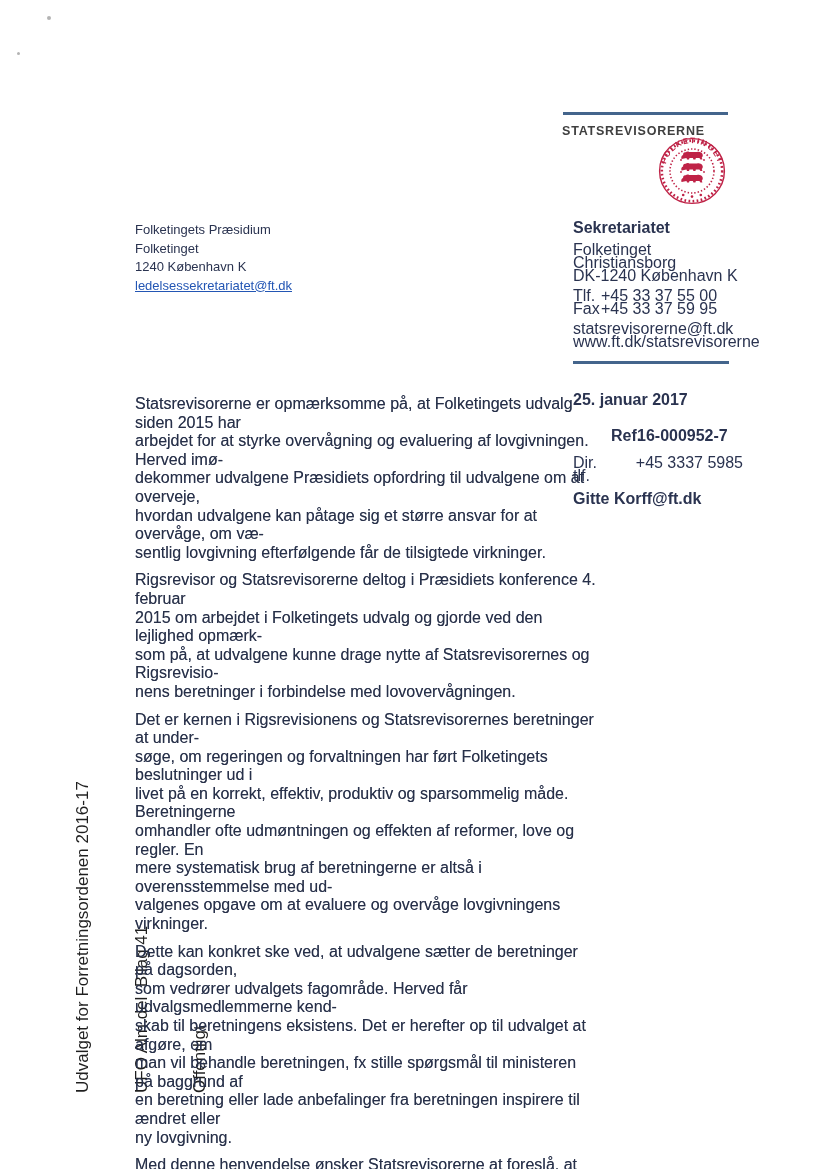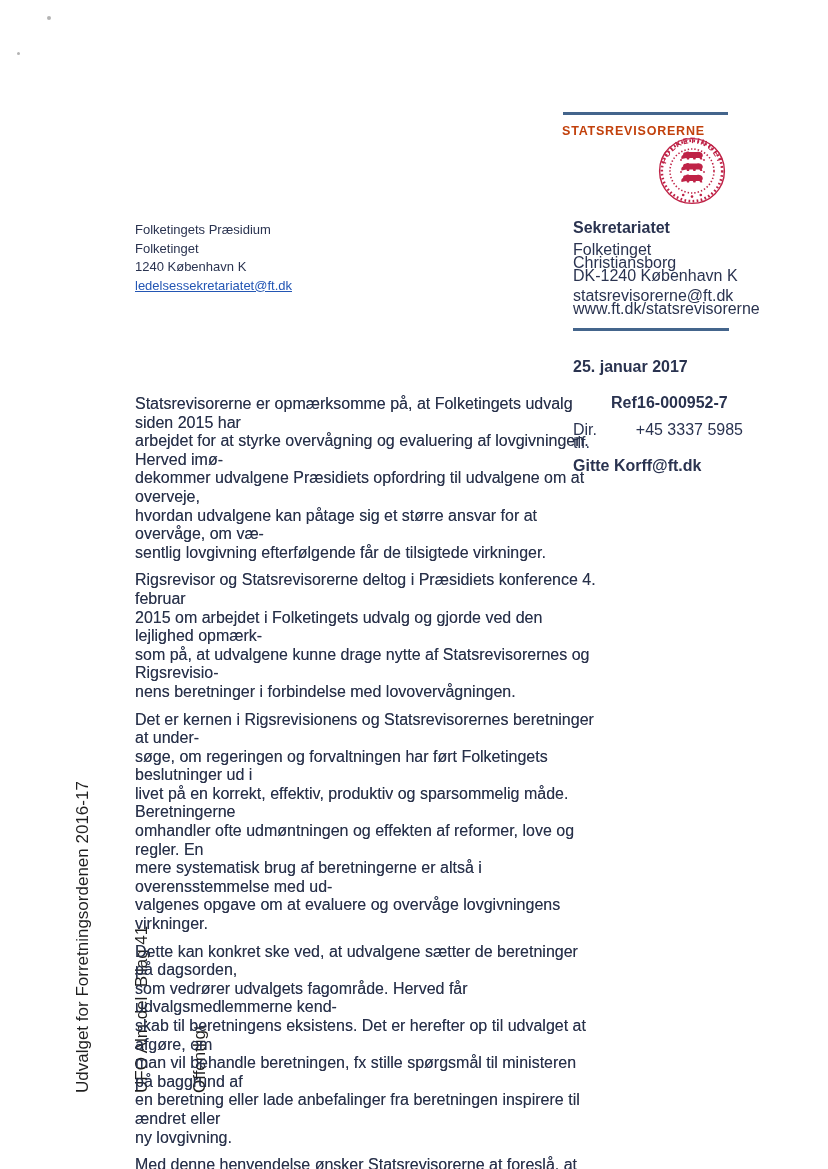--- a/index.html
+++ b/index.html
@@ -15,21 +15,21 @@
   
   .margin-note{
     position:absolute;left:34px;top:1093px;transform:rotate(-90deg);transform-origin:0 0;
     color:#1f1f1f;font-size:17px;line-height:19.5px;white-space:pre;width:330px;
   }
 
   
   .top-rule{position:absolute;left:563px;top:112px;width:165px;height:3px;background:#44658c;}
   .org-name{
     position:absolute;left:562px;top:124px;font-size:12.5px;font-weight:bold;
-    letter-spacing:.8px;color:#c2410c;
+    letter-spacing:.8px;color:#404040;
   }
   .seal{position:absolute;left:657px;top:136px;width:70px;height:70px;}
 
   
   .recipient{position:absolute;left:135px;top:221px;font-size:13px;line-height:18.5px;}
   .recipient .line{white-space:pre;}
   .recipient a{color:#2356b4;text-decoration:underline;cursor:pointer;text-align:right;}
 
   
   .sidebar{position:absolute;left:573px;top:221px;width:170px;font-size:16px;line-height:13px;color:#2a3350;}
@@ -99,20 +99,30 @@
   </div>
 
   <div class="sidebar">
     <div class="sb-title">Sekretariatet</div>
     <div class="grp">
       <div>Folketinget</div>
       <div>Christiansborg</div>
       <div>DK-1240 København K</div>
     </div>
     <div class="grp">
+      <div class="row">
+        <span class="lbl">Tlf.</span>
+        <span>+45 33 37 55 00</span>
+      </div>
+      <div class="row">
+        <span class="lbl">Fax</span>
+        <span>+45 33 37 59 95</span>
+      </div>
+    </div>
+    <div class="grp">
       <div>statsrevisorerne@ft.dk</div>
       <div>www.ft.dk/statsrevisorerne</div>
     </div>
     <div class="sb-divider"></div>
     <div class="sb-date">25. januar 2017</div>
     <div class="sb-ref">
       <span class="lbl">Ref.</span>
       <span>16-000952-7</span>
     </div>
     <div class="sb-dir row dir">

